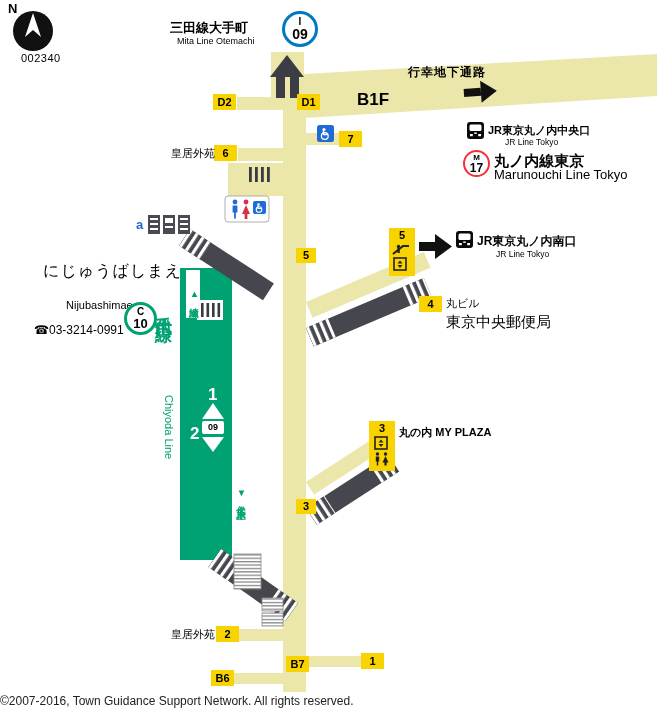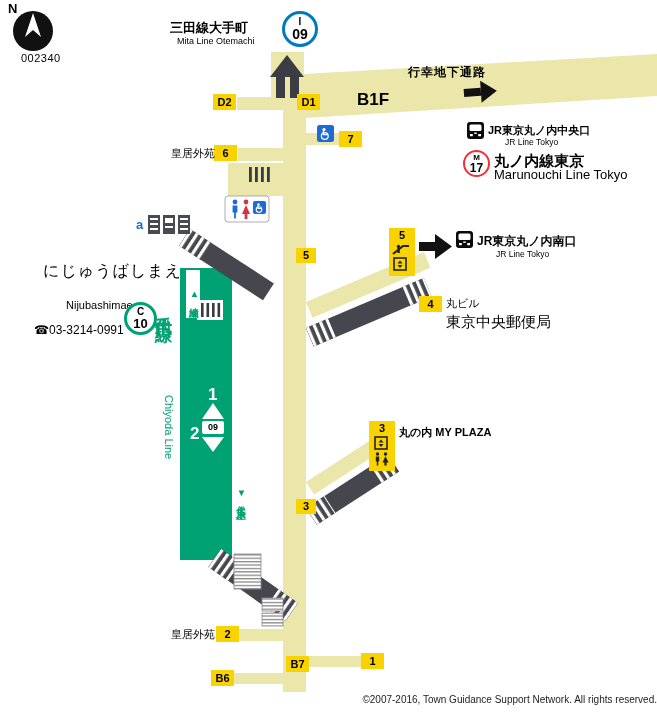--- a/index.html
+++ b/index.html
@@ -259,15 +259,15 @@
   <div class="t bold green vjp" style="left:152px;top:303px;font-size:17px;letter-spacing:3px">千代田線</div>
   <div class="t green ven" style="left:163px;top:395px;font-size:11px">Chiyoda Line</div>
 
   <div class="dir" style="left:186px;top:270px;height:48px">▲綾瀬</div>
   <div class="dir" style="left:233px;top:450px;height:88px">▼代々木上原</div>
 
   <div class="ptrack" style="left:208px;top:385px">1</div>
   <div class="ptrack" style="left:190px;top:424px">2</div>
   <div class="white09" style="left:202px;top:421px">09</div>
 
-  <div class="t" style="left:0;top:694px;width:657px;text-align:right;font-size:10px;color:#222">©2007-2016, Town Guidance Support Network. All rights reserved.</div>
+  <div class="t" style="left:0;top:694px;width:657px;text-align:left;font-size:12px;color:#222">©2007-2016, Town Guidance Support Network. All rights reserved.</div>
 
 </div>
 
 </body></html>

